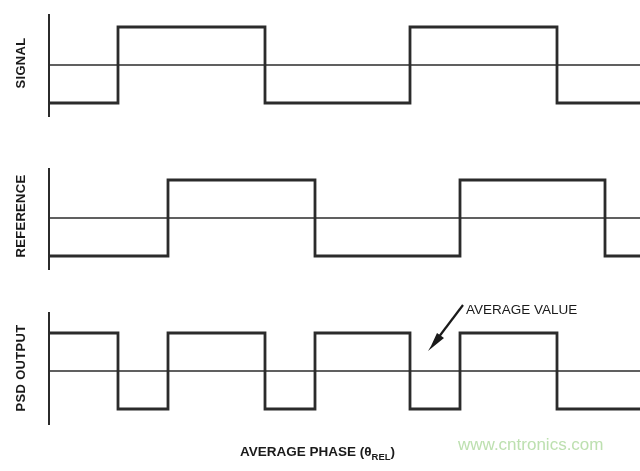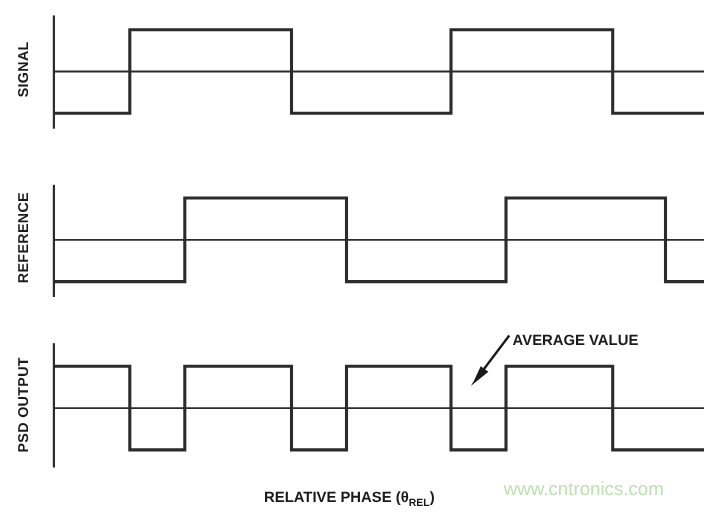--- a/index.html
+++ b/index.html
@@ -36,21 +36,21 @@
   #xaxis-label{
     position:absolute;
     left:240px; top:444px;
     font-weight:bold; font-size:13.5px;
     color:#1a1a1a; white-space:nowrap;
   }
   #xaxis-label .sub{font-size:9.5px; vertical-align:sub;}
   #avg-label{
     position:absolute;
     left:466px; top:302px;
-    font-weight:bold; font-size:13.5px;
+    font-weight:normal; font-size:13.5px;
     color:#1a1a1a; white-space:nowrap;
   }
   #watermark{
     position:absolute;
     left:458px; top:435px;
     font-size:17px;
     color:#bde0b0;
     white-space:nowrap;
   }
 </style>
@@ -85,16 +85,16 @@
 
 <div class="axis-label" id="label-signal">SIGNAL</div>
 
 <div class="axis-label" id="label-reference">REFERENCE</div>
 
 <div class="axis-label" id="label-psd">PSD OUTPUT</div>
 
 <div id="avg-label">AVERAGE VALUE</div>
 
 <div id="xaxis-label">
-  <span>RELATIVE PHASE (</span><span>θ</span><span class="sub">REL</span><span>)</span>
+  <span>AVERAGE PHASE (</span><span>θ</span><span class="sub">REL</span><span>)</span>
 </div>
 
 <div id="watermark">www.cntronics.com</div>
 
 </body></html>

